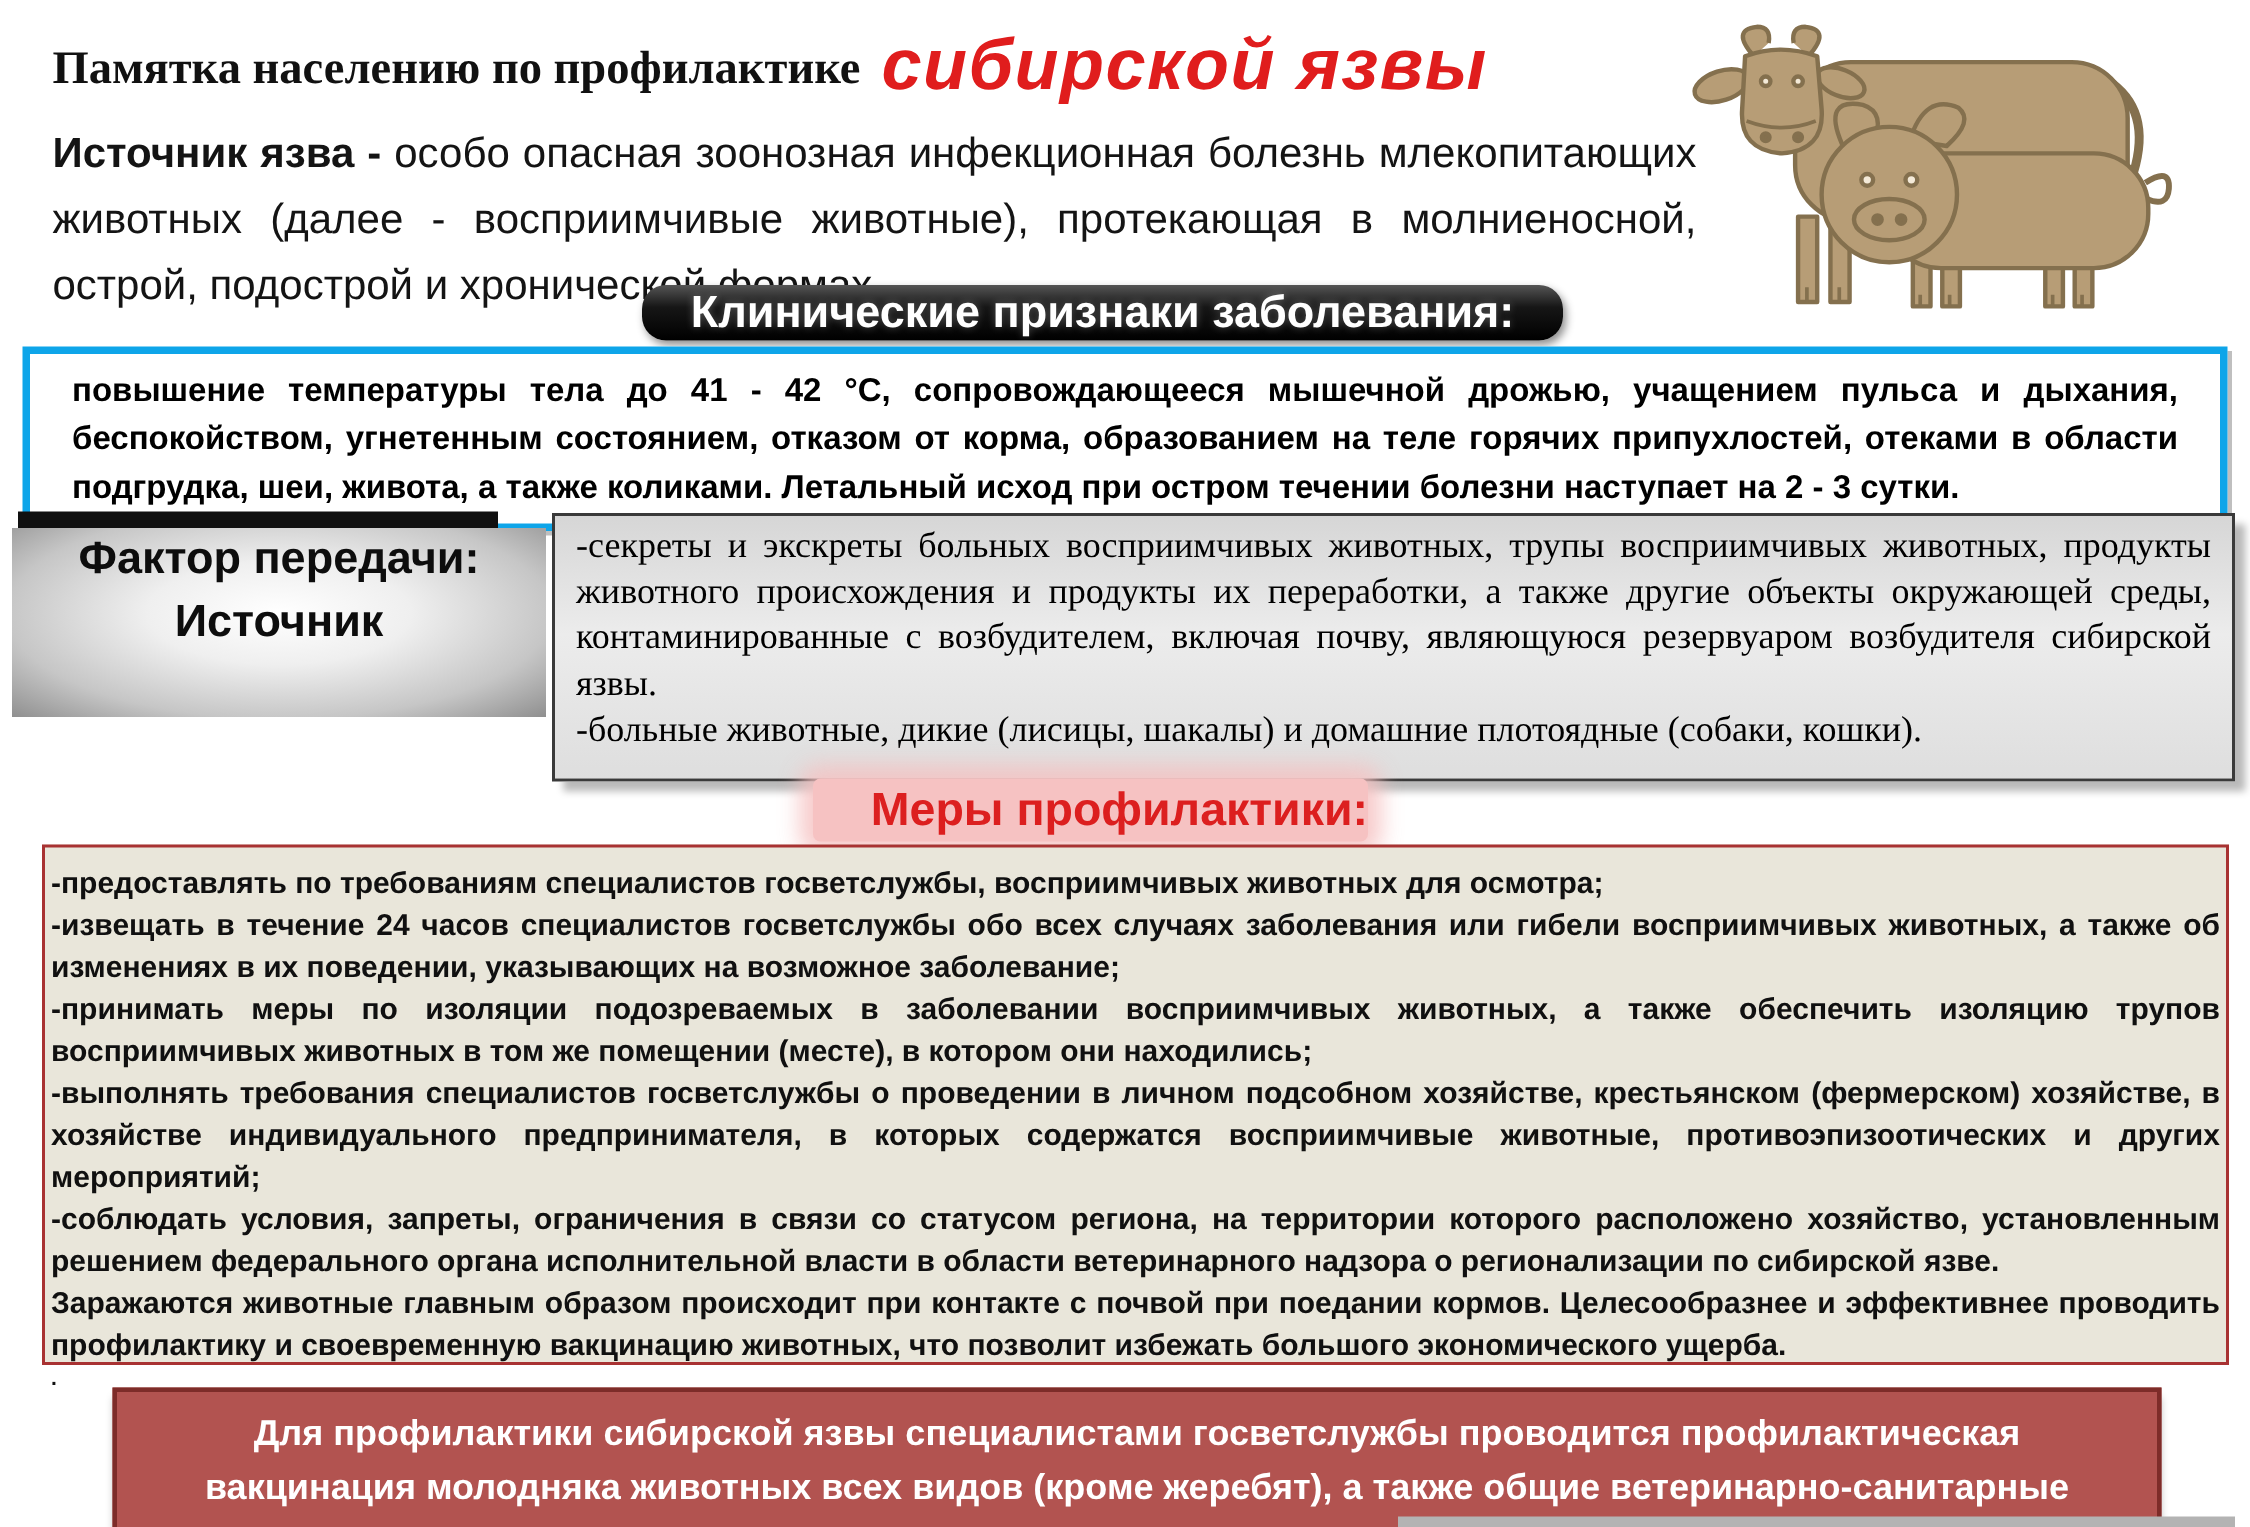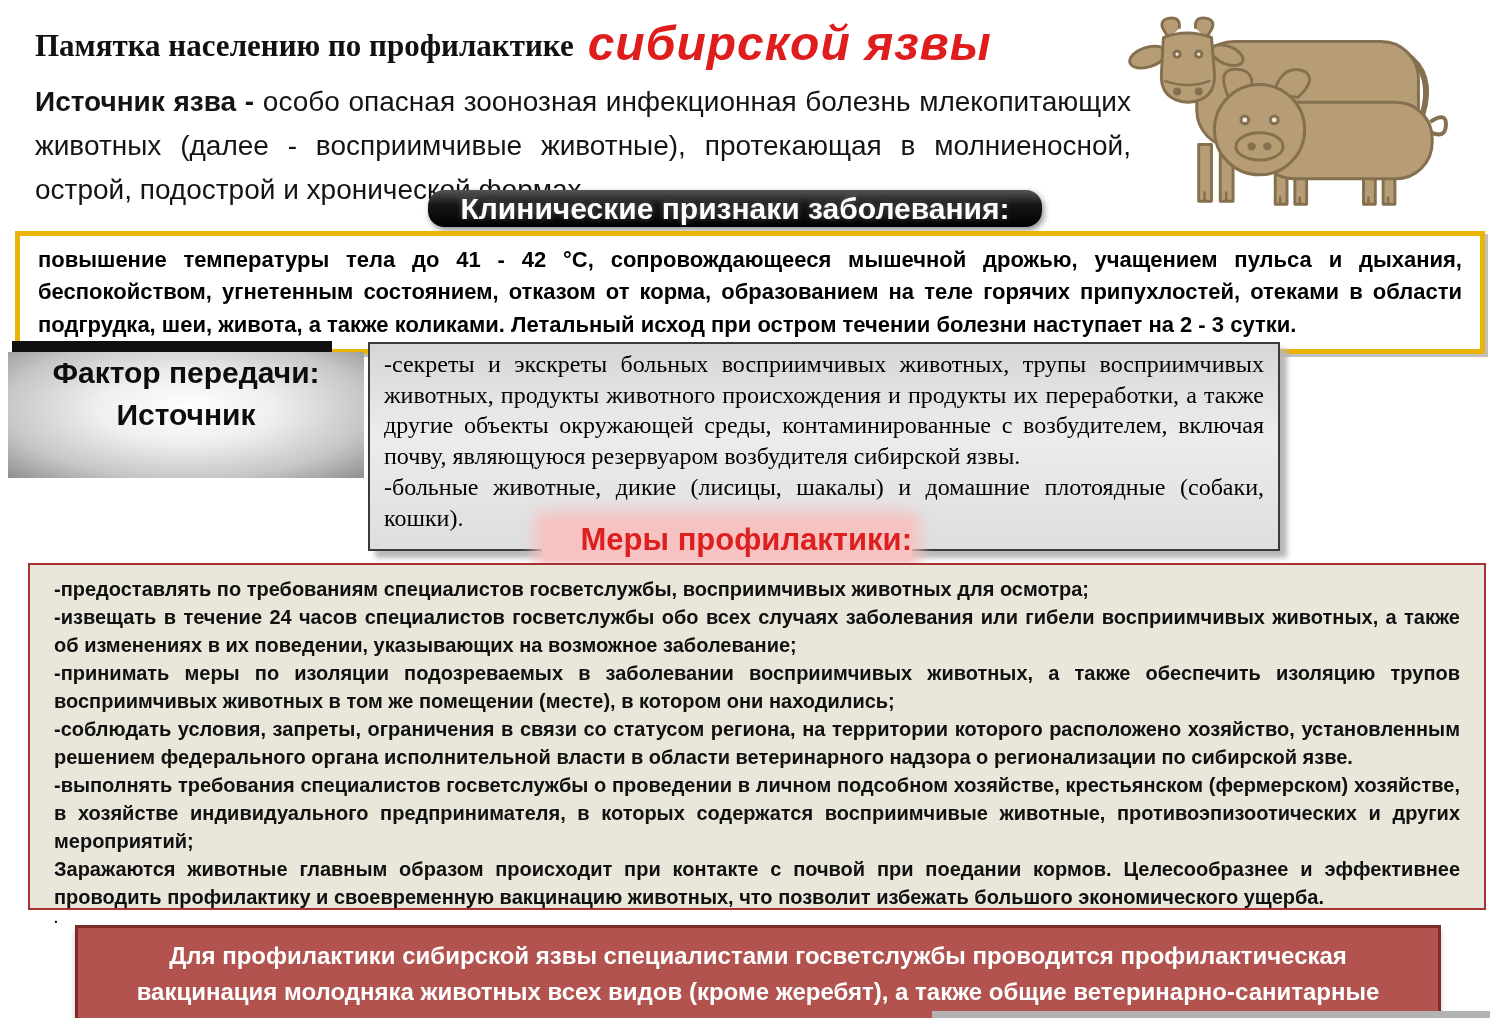--- a/index.html
+++ b/index.html
@@ -15,42 +15,42 @@
   .intro b{font-weight:bold;}
 
   .illustration{position:absolute;top:12px;left:1106px;width:362px;height:206px;}
 
   
   .clinical-banner{position:absolute;top:190px;left:428px;width:614px;height:37px;line-height:37px;
       background:linear-gradient(to bottom,#555 0%,#161616 40%,#000 100%);
       color:#fff;font-weight:bold;font-size:30px;text-align:center;border-radius:16px;
       box-shadow:2px 3px 6px rgba(0,0,0,.45);text-shadow:0 0 6px rgba(255,255,255,.28);}
   .clinical-box{position:absolute;top:231px;left:15px;width:1470px;box-sizing:border-box;
-      border:5px solid #eab308;background:#fff;padding:8px 18px;
+      border:5px solid #0ea5e9;background:#fff;padding:8px 28px;
       font-weight:bold;font-size:22px;line-height:1.47;text-align:justify;
       box-shadow:3px 3px 0 rgba(0,0,0,.25);}
 
   
   .factor-topbar{position:absolute;top:341px;left:12px;width:320px;height:11px;background:#101010;}
   .factor-box{position:absolute;top:352px;left:8px;width:356px;height:126px;
       background:radial-gradient(ellipse at 50% 45%,#ffffff 0%,#efefef 35%,#c6c6c6 72%,#8f8f8f 100%);
       display:flex;flex-direction:column;text-align:center;
       font-weight:bold;font-size:30px;line-height:1.4;color:#0d0d0d;}
-  .source-box{position:absolute;top:342px;left:368px;width:912px;box-sizing:border-box;
+  .source-box{position:absolute;top:342px;left:368px;width:1122px;box-sizing:border-box;
       border:2px solid #3a3a3a;background:linear-gradient(to bottom,#d6d6d6 0%,#ececec 45%,#dedede 100%);
       padding:5px 14px 16px;font-family:"Liberation Serif",serif;font-size:24px;line-height:1.28;
       text-align:justify;box-shadow:7px 7px 5px #b9b9b9;}
   .source-box p{margin:0;}
 
   
   .measures-banner{position:absolute;top:519px;left:542px;width:370px;height:42px;line-height:42px;
       background:#f6c2c2;border-radius:5px;text-align:right;color:#dc1f1f;
       font-weight:bold;font-size:31px;box-shadow:0 0 14px 9px rgba(246,194,194,.85);}
   .prevention-box{position:absolute;top:563px;left:28px;width:1458px;height:347px;box-sizing:border-box;
-      border:2px solid #a83232;background:#e9e6da;padding:10px 24px;
+      border:2px solid #a83232;background:#e9e6da;padding:10px 4px;
       font-weight:bold;font-size:20px;line-height:1.4;text-align:justify;color:#101010;}
   .prevention-box p{margin:0;}
   .prevention-box p.dot{font-size:14px;line-height:1;}
 
   
   .footer-box{position:absolute;top:925px;left:75px;width:1366px;box-sizing:border-box;
       background:#b25350;border:3px solid #7d2c29;color:#ffffff;font-weight:bold;font-size:24px;
       text-align:center;padding:10px 45px 13px;line-height:1.5;
       box-shadow:0 6px 5px rgba(0,0,0,.25);}
 
@@ -118,22 +118,22 @@
   <div class="source-box">
     <p>-секреты и экскреты больных восприимчивых животных, трупы восприимчивых животных, продукты животного происхождения и продукты их переработки, а также другие объекты окружающей среды, контаминированные с возбудителем, включая почву, являющуюся резервуаром возбудителя сибирской язвы.</p>
     <p>-больные животные, дикие (лисицы, шакалы) и домашние плотоядные (собаки, кошки).</p>
   </div>
 
   <div class="measures-banner">Меры профилактики:</div>
   <div class="prevention-box">
     <p>-предоставлять по требованиям специалистов госветслужбы, восприимчивых животных для осмотра;</p>
     <p>-извещать в течение 24 часов специалистов госветслужбы обо всех случаях заболевания или гибели восприимчивых животных, а также об изменениях в их поведении, указывающих на возможное заболевание;</p>
     <p>-принимать меры по изоляции подозреваемых в заболевании восприимчивых животных, а также обеспечить изоляцию трупов восприимчивых животных в том же помещении (месте), в котором они находились;</p>
+    <p>-выполнять требования специалистов госветслужбы о проведении в личном подсобном хозяйстве, крестьянском (фермерском) хозяйстве, в хозяйстве индивидуального предпринимателя, в которых содержатся восприимчивые животные, противоэпизоотических и других мероприятий;</p>
     <p>-соблюдать условия, запреты, ограничения в связи со статусом региона, на территории которого расположено хозяйство, установленным решением федерального органа исполнительной власти в области ветеринарного надзора о регионализации по сибирской язве.</p>
-    <p>-выполнять требования специалистов госветслужбы о проведении в личном подсобном хозяйстве, крестьянском (фермерском) хозяйстве, в хозяйстве индивидуального предпринимателя, в которых содержатся восприимчивые животные, противоэпизоотических и других мероприятий;</p>
     <p>Заражаются животные главным образом происходит при контакте с почвой при поедании кормов. Целесообразнее и эффективнее проводить профилактику и своевременную вакцинацию животных, что позволит избежать большого экономического ущерба.</p>
     <p class="dot">.</p>
   </div>
 
   <div class="footer-box">Для профилактики сибирской язвы специалистами госветслужбы проводится профилактическая вакцинация молодняка животных всех видов (кроме жеребят), а также общие ветеринарно-санитарные мероприятия.</div>
 
   <div class="page-bottom-bar"></div>
 
 </div>
 

